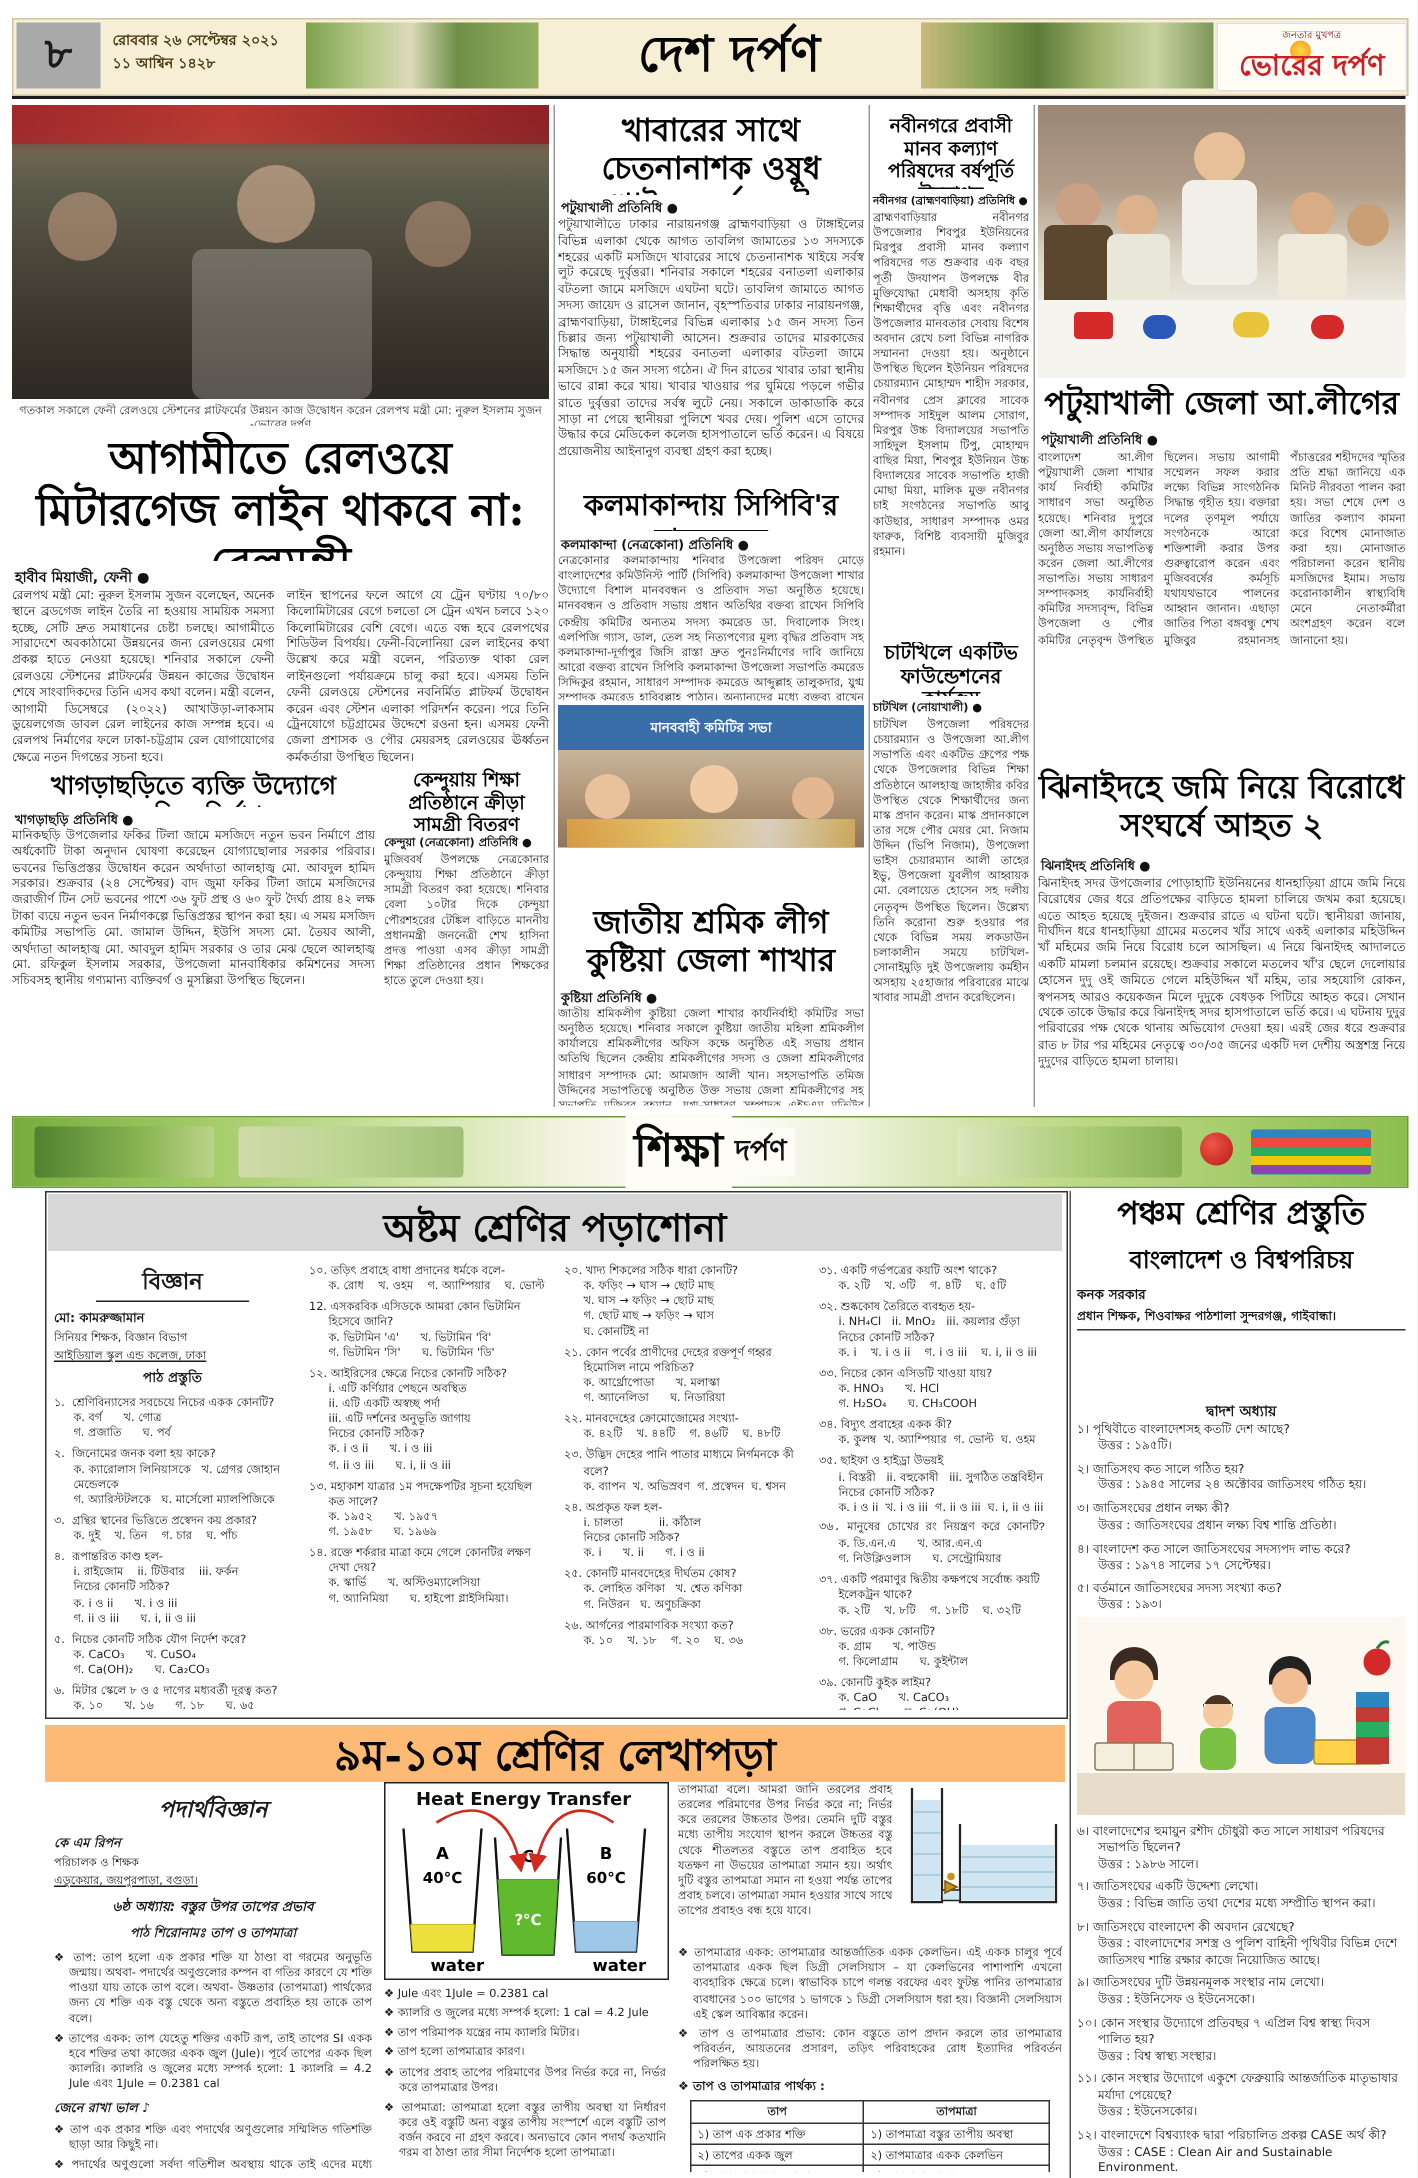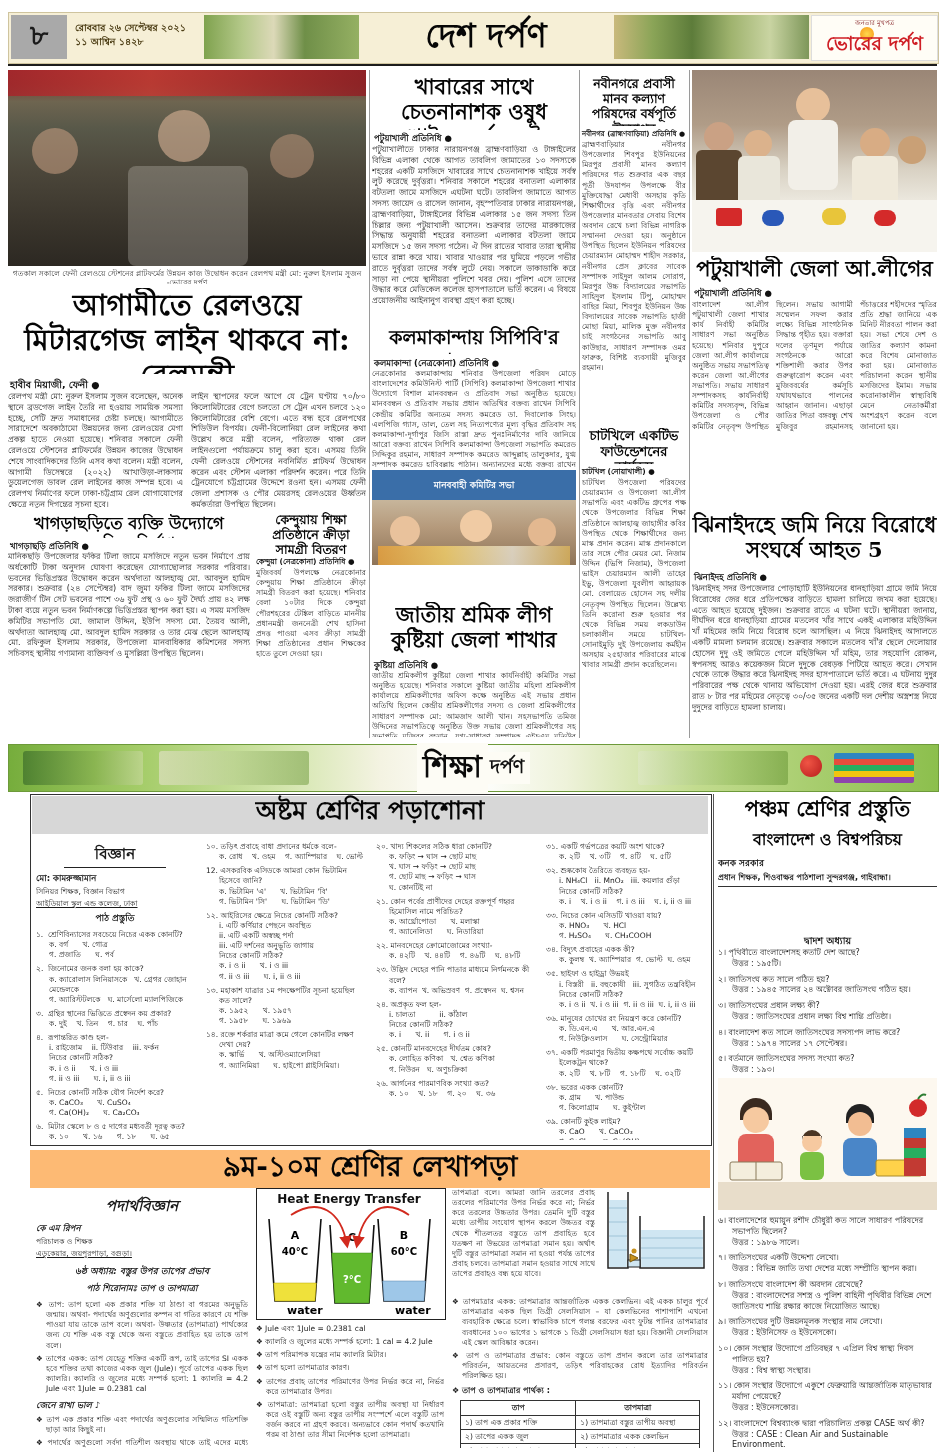--- a/index.html
+++ b/index.html
@@ -6,21 +6,21 @@
   .page{position:relative;width:945px;height:1452px;background:#fff;overflow:hidden;
         font-family:"DejaVu Sans","Liberation Sans",sans-serif;color:#1a1a1a;}
   .abs{position:absolute;}
   .hl{font-weight:700;text-align:center;color:#050505;line-height:1.2;
       font-family:"DejaVu Serif","Liberation Serif",serif;}
   .by{font-weight:700;color:#111;}
   .jt{text-align:justify;color:#1d1d1d;line-height:1.34;overflow:hidden;}
   .cap{font-size:7.5px;color:#333;text-align:center;line-height:1.2;}
   .rule-v{width:1px;background:#9a9a9a;}
   .rule-h{height:2px;background:#1c1c1c;}
-  .graybar{background:#d7d7d7;display:flex;align-items:flex-start;justify-content:center;}
+  .graybar{background:#d7d7d7;display:flex;align-items:flex-end;justify-content:center;}
   .photo{overflow:hidden;}
   .mcq{margin-bottom:4px;}
   .mcq .q{padding-left:13px;text-indent:-13px;}
   .mcq .o{padding-left:13px;white-space:pre-wrap;color:#222;}
   .qa{margin-bottom:5px;}
   .qa .q{padding-left:14px;text-indent:-14px;}
   .qa .a{padding-left:14px;color:#222;}
   .tiny{font-size:7.5px;line-height:1.35;}
   .t8{font-size:8px;line-height:1.35;}
   table.cmp{border-collapse:collapse;width:100%;font-size:7.5px;line-height:1.25;}
@@ -130,21 +130,21 @@
     <div style="position:absolute;left:0;top:130px;width:100%;height:52px;background:#f6f4ee;"></div>
     <div style="position:absolute;left:24px;top:138px;width:26px;height:18px;background:#d42a2a;border-radius:3px;"></div>
     <div style="position:absolute;left:70px;top:140px;width:22px;height:16px;background:#2a58b8;border-radius:8px;"></div>
     <div style="position:absolute;left:130px;top:138px;width:24px;height:17px;background:#e8c53a;border-radius:8px;"></div>
     <div style="position:absolute;left:182px;top:140px;width:22px;height:16px;background:#d42a2a;border-radius:8px;"></div>
   </div>
   <div class="abs hl" style="left:692px;top:256px;width:245px;height:28px;font-size:21px;overflow:hidden;">পটুয়াখালী জেলা আ.লীগের সভা</div>
   <div class="abs by" style="left:694px;top:287px;width:180px;font-size:8.5px;">পটুয়াখালী প্রতিনিধি ●</div>
   <div class="abs jt tiny" style="left:692px;top:300px;width:245px;height:206px;column-count:3;column-gap:7px;">বাংলাদেশ আ.লীগ পটুয়াখালী জেলা শাখার কার্য নির্বাহী কমিটির সাধারণ সভা অনুষ্ঠিত হয়েছে। শনিবার দুপুরে জেলা আ.লীগ কার্যালয়ে অনুষ্ঠিত সভায় সভাপতিত্ব করেন জেলা আ.লীগের সভাপতি। সভায় সাধারণ সম্পাদকসহ কার্যনির্বাহী কমিটির সদস্যবৃন্দ, বিভিন্ন উপজেলা ও পৌর কমিটির নেতৃবৃন্দ উপস্থিত ছিলেন। সভায় আগামী সম্মেলন সফল করার লক্ষ্যে বিভিন্ন সাংগঠনিক সিদ্ধান্ত গৃহীত হয়। বক্তারা দলের তৃণমূল পর্যায়ে সংগঠনকে আরো শক্তিশালী করার উপর গুরুত্বারোপ করেন এবং মুজিববর্ষের কর্মসূচি যথাযথভাবে পালনের আহ্বান জানান। এছাড়া জাতির পিতা বঙ্গবন্ধু শেখ মুজিবুর রহমানসহ পঁচাত্তরের শহীদদের স্মৃতির প্রতি শ্রদ্ধা জানিয়ে এক মিনিট নীরবতা পালন করা হয়। সভা শেষে দেশ ও জাতির কল্যাণ কামনা করে বিশেষ মোনাজাত করা হয়। মোনাজাত পরিচালনা করেন স্থানীয় মসজিদের ইমাম। সভায় করোনাকালীন স্বাস্থ্যবিধি মেনে নেতাকর্মীরা অংশগ্রহণ করেন বলে জানানো হয়।</div>
 
-  <div class="abs hl" style="left:692px;top:512px;width:245px;height:56px;font-size:21px;overflow:hidden;">ঝিনাইদহে জমি নিয়ে বিরোধে সংঘর্ষে আহত 5</div>
+  <div class="abs hl" style="left:692px;top:512px;width:245px;height:56px;font-size:21px;overflow:hidden;">ঝিনাইদহে জমি নিয়ে বিরোধে সংঘর্ষে আহত ২</div>
   <div class="abs by" style="left:694px;top:571px;width:180px;font-size:8.5px;">ঝিনাইদহ প্রতিনিধি ●</div>
   <div class="abs jt t8" style="left:692px;top:584px;width:245px;height:152px;">ঝিনাইদহ সদর উপজেলার পোড়াহাটি ইউনিয়নের ধানহাড়িয়া গ্রামে জমি নিয়ে বিরোধের জের ধরে প্রতিপক্ষের বাড়িতে হামলা চালিয়ে জখম করা হয়েছে। এতে আহত হয়েছে দুইজন। শুক্রবার রাতে এ ঘটনা ঘটে। স্থানীয়রা জানায়, দীর্ঘদিন ধরে ধানহাড়িয়া গ্রামের মতলেব খাঁর সাথে একই এলাকার মহিউদ্দিন খাঁ মহিমের জমি নিয়ে বিরোধ চলে আসছিল। এ নিয়ে ঝিনাইদহ আদালতে একটি মামলা চলমান রয়েছে। শুক্রবার সকালে মতলেব খাঁ'র ছেলে দেলোয়ার হোসেন দুদু ওই জমিতে গেলে মহিউদ্দিন খাঁ মহিম, তার সহযোগি রোকন, স্বপনসহ আরও কয়েকজন মিলে দুদুকে বেধড়ক পিটিয়ে আহত করে। সেখান থেকে তাকে উদ্ধার করে ঝিনাইদহ সদর হাসপাতালে ভর্তি করে। এ ঘটনায় দুদুর পরিবারের পক্ষ থেকে থানায় অভিযোগ দেওয়া হয়। এরই জের ধরে শুক্রবার রাত ৮ টার পর মহিমের নেতৃত্বে ৩০/৩৫ জনের একটি দল দেশীয় অস্ত্রশস্ত্র নিয়ে দুদুদের বাড়িতে হামলা চালায়।</div>
 
   <div class="abs" style="left:8px;top:744px;width:929px;height:46px;background:
        linear-gradient(90deg,#76ad3c 0%,#a4cc68 14%,#d4e6ae 30%,#f4f3e2 40%,#ffffff 50%,#eef2da 60%,#c2db8e 74%,#8cbf4d 100%);
        border:1px solid #6d9a3a;display:flex;align-items:center;justify-content:center;">
     <div style="position:absolute;left:14px;top:6px;width:120px;height:34px;background:linear-gradient(90deg,#3c6e2a,#86b04e 60%,#c5d79a);border-radius:3px;opacity:.7;"></div>
     <div style="position:absolute;left:150px;top:6px;width:150px;height:34px;background:linear-gradient(90deg,#e7e2cf,#b9cf90 50%,#7ba34a);border-radius:3px;opacity:.6;"></div>
     <div style="position:absolute;right:150px;top:6px;width:150px;height:34px;background:linear-gradient(90deg,#dfe8c8,#9cc168 60%,#6d9a3a);border-radius:3px;opacity:.6;"></div>
     <div style="position:absolute;right:116px;top:10px;width:22px;height:22px;border-radius:50%;background:radial-gradient(circle at 35% 35%,#f05545,#b71c1c);"></div>
@@ -319,21 +319,21 @@
         </div>
 
         <div class="mcq">
           <div class="q" style="white-space:pre-wrap;">৩৫. ছাইফা ও হাইড্রা উভয়ই
 i. বিস্তরী   ii. বহুকোষী   iii. সুগঠিত তন্ত্রবিহীন
 নিচের কোনটি সঠিক?</div>
           <div class="o">ক. i ও ii  খ. i ও iii  গ. ii ও iii  ঘ. i, ii ও iii</div>
         </div>
 
         <div class="mcq">
-          <div class="q" style="white-space:pre-wrap;">৩৬. মানুষের চোখের রং নিয়ন্ত্রণ করে কোনটি?</div>
+          <div class="q" style="white-space:pre-wrap;font-family:Liberation Mono, monospace;">৩৬. মানুষের চোখের রং নিয়ন্ত্রণ করে কোনটি?</div>
           <div class="o">ক. ডি.এন.এ      খ. আর.এন.এ
 গ. নিউক্লিওলাস      ঘ. সেন্ট্রোমিয়ার</div>
         </div>
 
         <div class="mcq">
           <div class="q" style="white-space:pre-wrap;">৩৭. একটি পরমাণুর দ্বিতীয় কক্ষপথে সর্বোচ্চ কয়টি ইলেকট্রন থাকে?</div>
           <div class="o">ক. ২টি    খ. ৮টি    গ. ১৮টি    ঘ. ৩২টি</div>
         </div>
 
         <div class="mcq">

